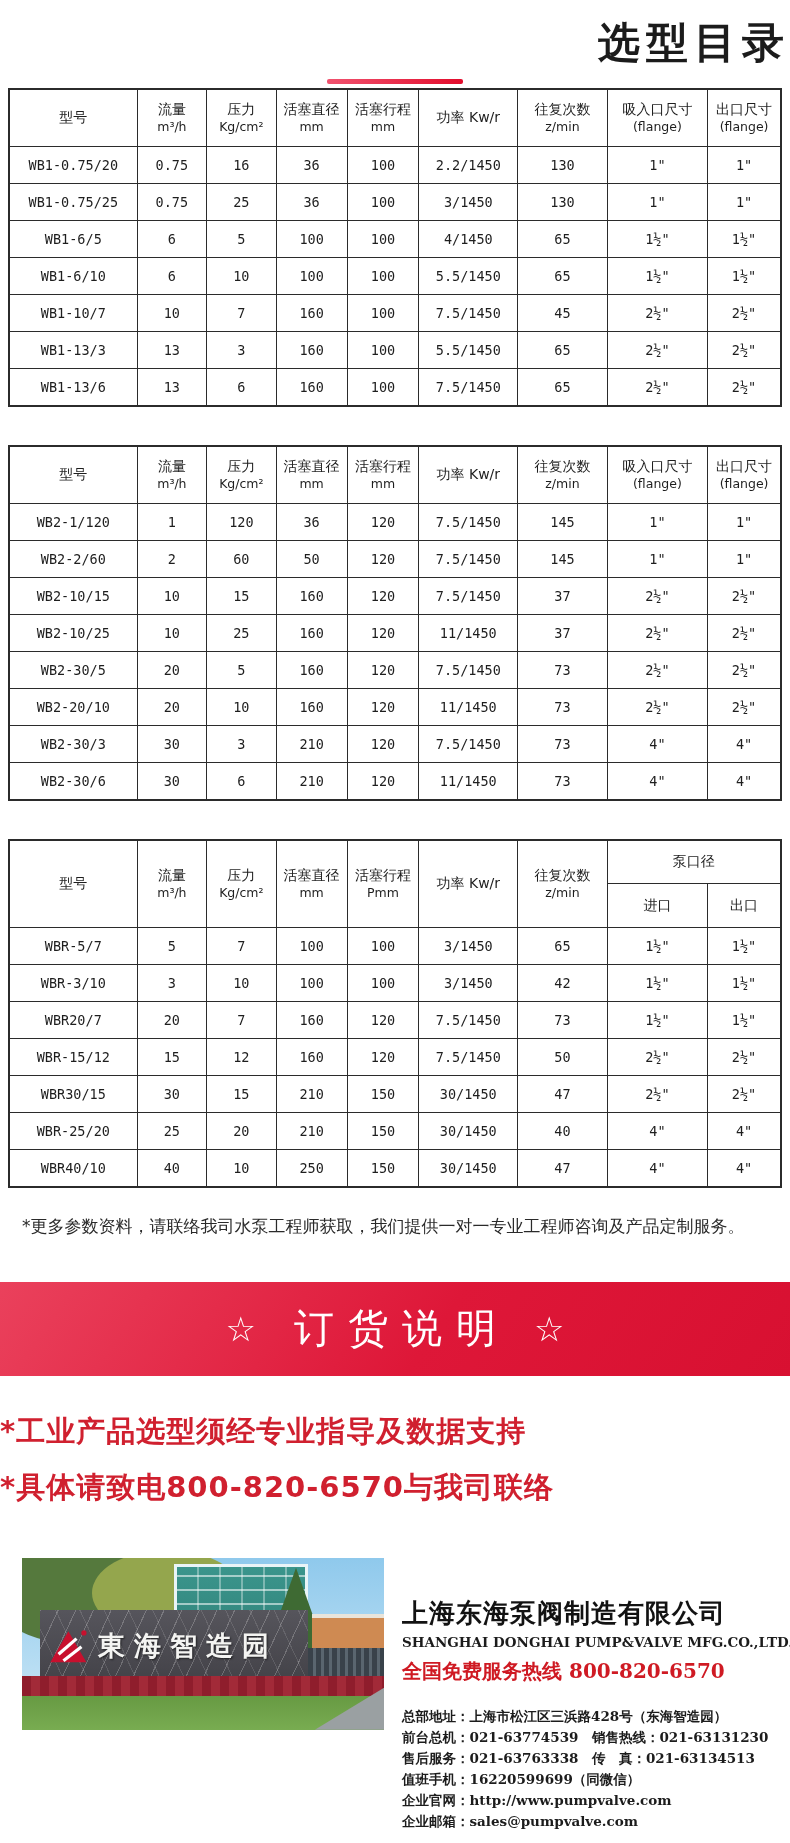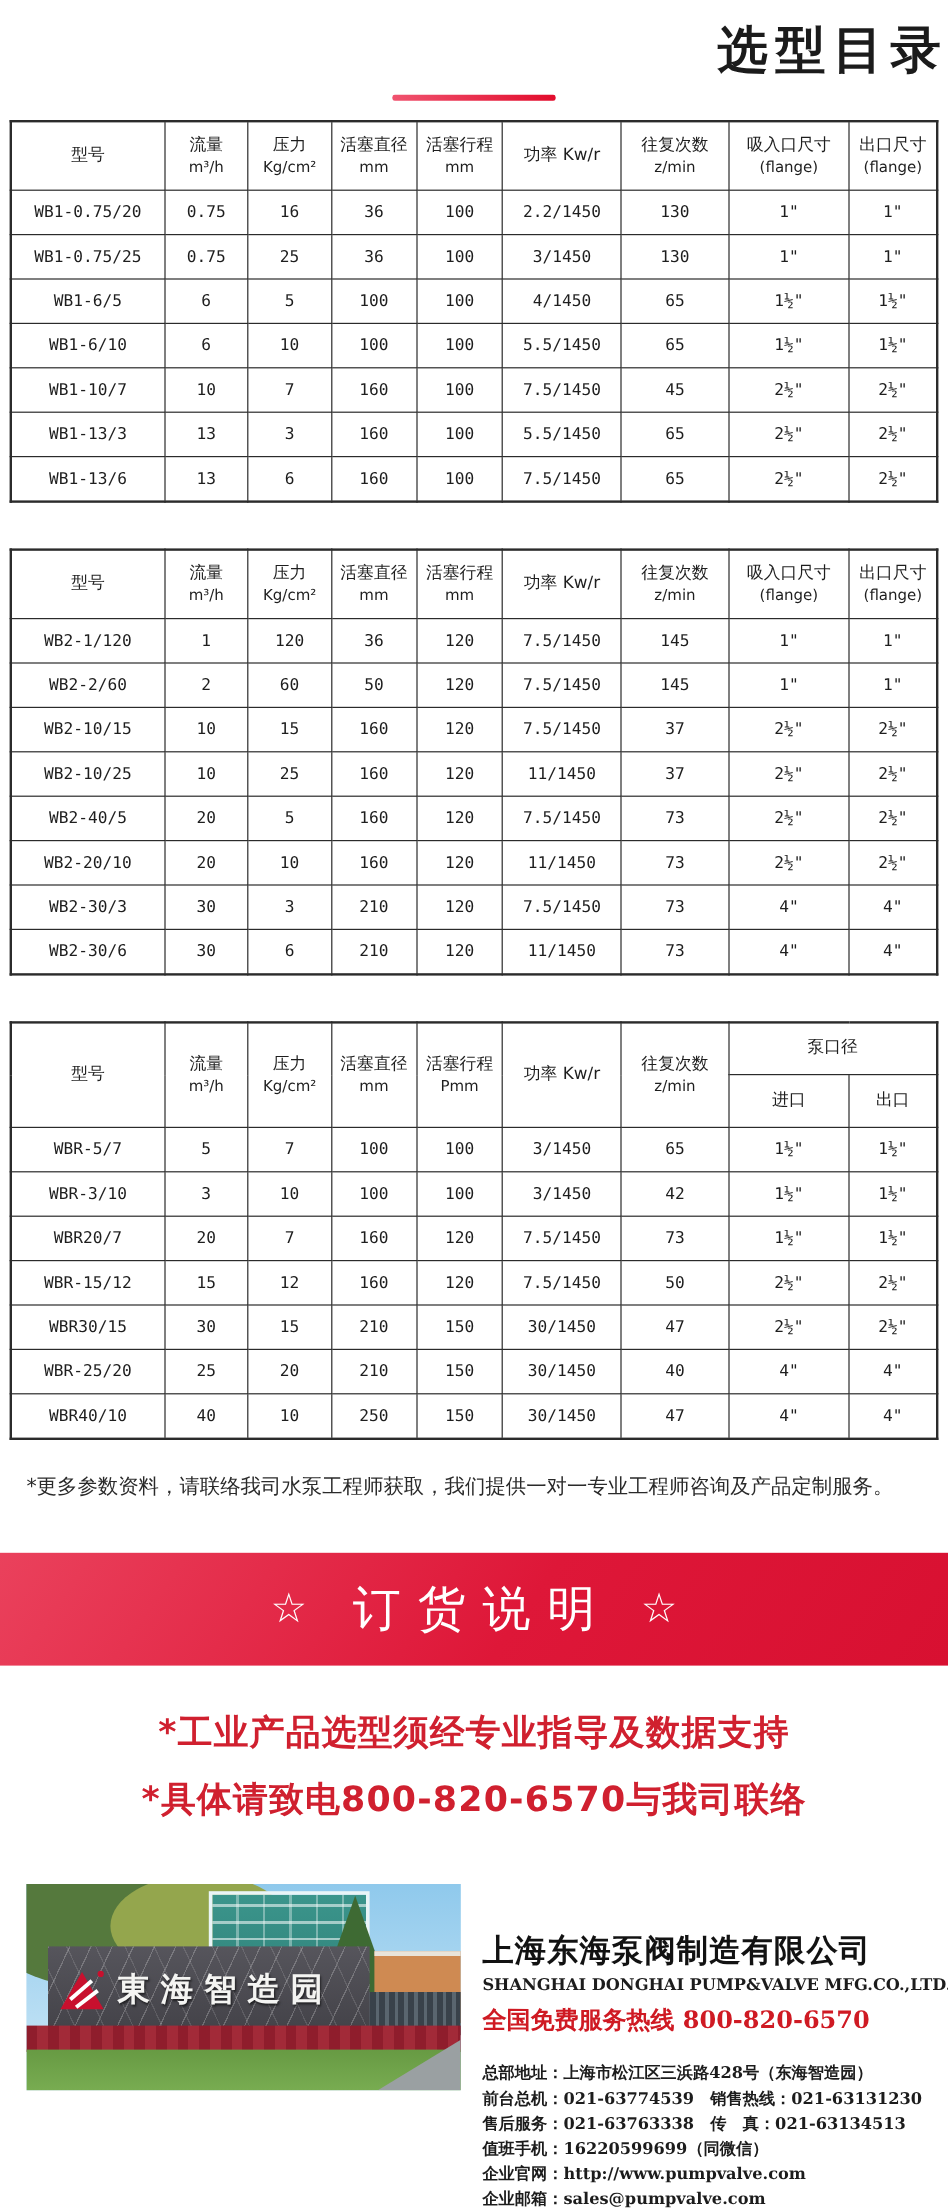--- a/index.html
+++ b/index.html
@@ -6,40 +6,40 @@
   body{
     width:790px;min-height:1843px;background:#ffffff;
     font-family:"DejaVu Sans","Liberation Sans",sans-serif;color:#222;
   }
   
   .page-header{text-align:right;padding-top:14px;font-family:Liberation Serif, serif;}
   .page-title{font-size:42px;font-weight:800;letter-spacing:6px;color:#1b1b1b;margin:0;line-height:1.4;}
   .title-underline{width:136px;height:5px;margin:6px auto 0;border-radius:2px;
     background:linear-gradient(90deg,#f0536f,#e20c2c);}
   
-  .tables{padding:0 8px;margin-top:16px;}
+  .tables{padding:0 8px;margin-top:4px;}
   table.data-table{width:100%;border-collapse:collapse;table-layout:fixed;
     border:2px solid #2b2b2b;}
   table.data-table + table.data-table{margin-top:38px;}
   .data-table th,.data-table td{border:1px solid #2b2b2b;text-align:center;vertical-align:middle;padding:1px 2px;}
   .data-table thead tr{height:58px;}
   .data-table.grouped thead tr{height:44px;}
   .data-table thead th{font-weight:400;font-size:14px;color:#1e1e1e;line-height:1.25;}
   .data-table thead .l2{font-size:12.5px;margin-top:1px;}
   .data-table tbody tr{height:37px;}
   .data-table tbody td{font-size:13.5px;font-family:"DejaVu Sans Mono","Liberation Mono",monospace;color:#1e1e1e;}
   
   .note{margin:27px 22px 0;font-size:17px;color:#2a2a2a;}
   
   .order-banner{margin-top:44px;height:94px;display:flex;align-items:center;justify-content:center;gap:24px;
     background:linear-gradient(125deg,#ea415c 0%,#de1738 55%,#d81031 100%);color:#fff;}
   .order-banner .banner-title{font-size:40px;font-weight:400;letter-spacing:14px;text-indent:14px;}
   .order-banner .star{font-size:34px;font-weight:700;line-height:1;}
   
-  .notice{margin-top:36px;text-align:center;color:#d0202f;}
+  .notice{margin-top:36px;text-align:left;color:#d0202f;}
   .notice p{margin:0;font-size:29px;font-weight:800;letter-spacing:1px;}
   .notice p + p{margin-top:16px;}
   
   .footer{display:flex;align-items:flex-start;margin:50px 22px 0;}
   .factory-photo{position:relative;width:362px;height:172px;flex:none;overflow:hidden;
     background:linear-gradient(#8fc9ec,#cfe9f7);}
   .factory-photo > div{position:absolute;}
   .tree-left{left:-34px;top:-26px;width:190px;height:112px;background:#55793d;border-radius:48%;}
   .tree-left2{left:70px;top:-8px;width:150px;height:86px;background:#94a64d;border-radius:50%;}
   .glass-building{left:152px;top:6px;width:128px;height:92px;border:3px solid #e9f4f7;
@@ -302,21 +302,21 @@
           <td>10</td>
           <td>25</td>
           <td>160</td>
           <td>120</td>
           <td>11/1450</td>
           <td>37</td>
           <td>2½"</td>
           <td>2½"</td>
         </tr>
         <tr>
-          <td>WB2-40/5</td>
+          <td>WB2-30/5</td>
           <td>20</td>
           <td>5</td>
           <td>160</td>
           <td>120</td>
           <td>7.5/1450</td>
           <td>73</td>
           <td>2½"</td>
           <td>2½"</td>
         </tr>
         <tr>

